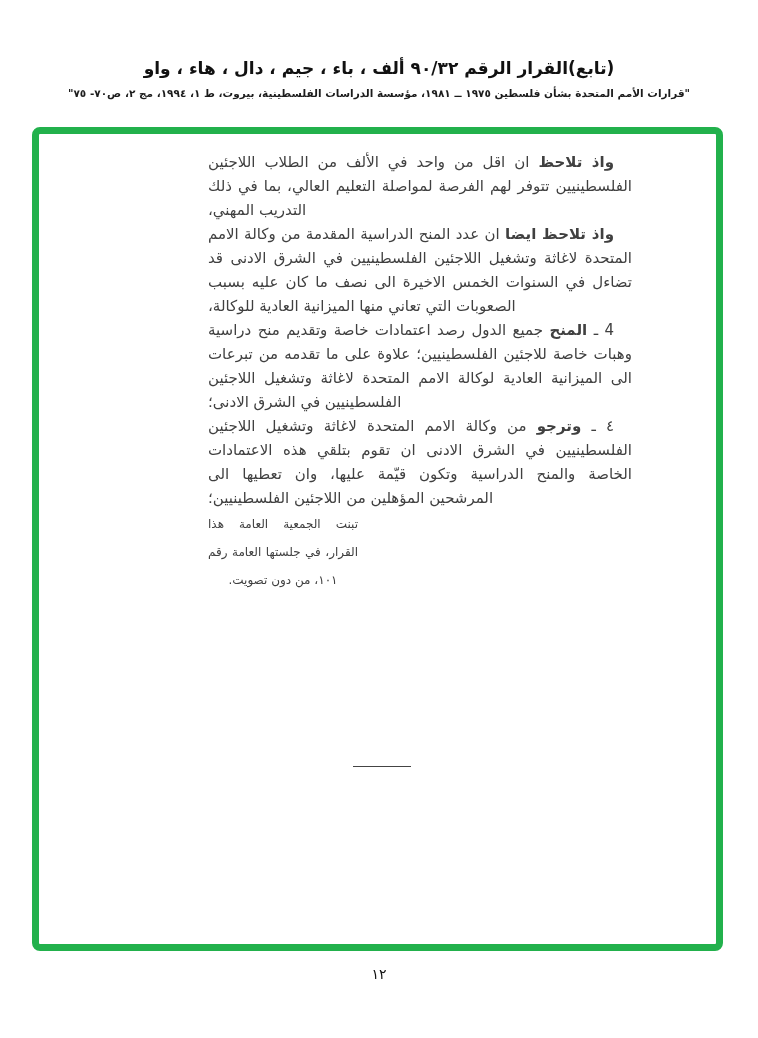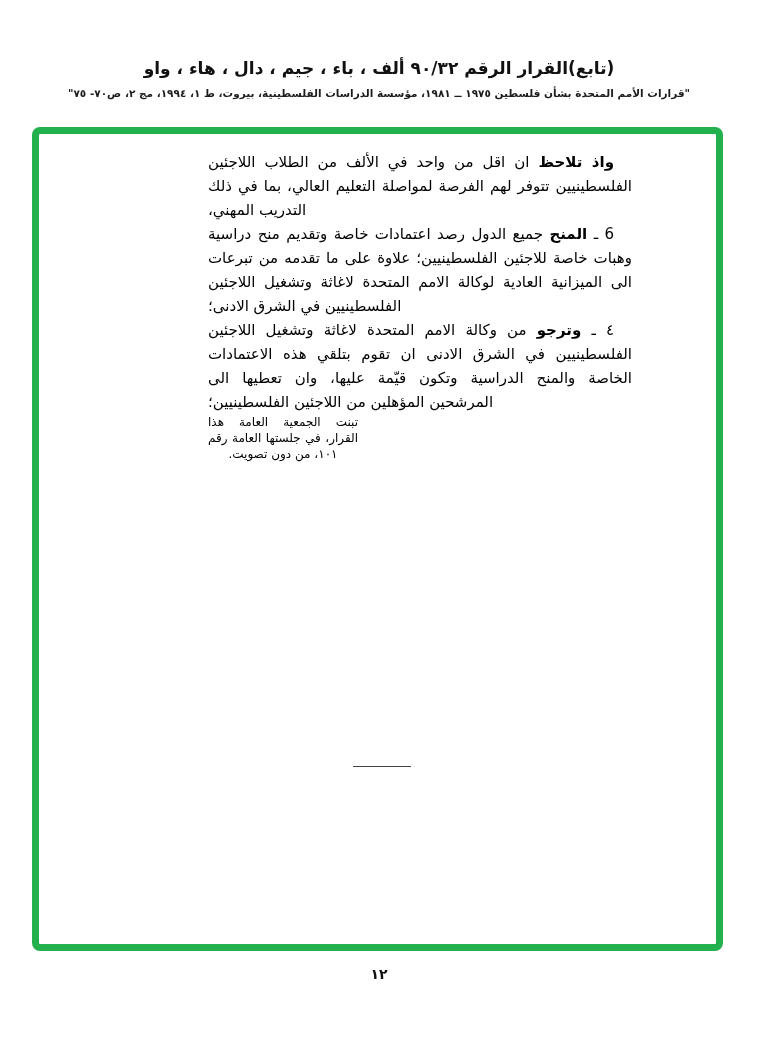--- a/index.html
+++ b/index.html
@@ -30,58 +30,59 @@
     border-radius:8px;
     background:transparent;
   }
   .content{
     position:absolute;top:150px;right:126px;width:424px;
     direction:rtl;
     text-align:justify;
     text-align-last:left;
     -moz-text-align-last:left;
     font-size:15px;line-height:24px;
-    color:#000000;
+    color:#404040;
   }
   .para{margin:0;text-indent:18px;}
   .para .lead{font-weight:bold;}
   .para .num{font-weight:normal;}
   .closing{
     width:150px;
     margin:0;margin-right:0;margin-left:auto;
     
     margin-right:auto;margin-left:0;
-    font-size:12px;line-height:16px;
+    font-size:12px;line-height:28px;
     text-align:justify;
     text-align-last:center;
     -moz-text-align-last:center;
   }
   .rule{
     position:absolute;left:353px;top:766px;width:58px;height:0;
     border-top:1.5px solid #444;
   }
   .page-number{
     position:absolute;top:966px;left:0;width:758px;
-    text-align:center;font-size:14px;font-weight:bold;
+    text-align:center;font-size:14px;font-weight:normal;
     direction:rtl;
   }
 </style>
 </head>
 <body style="--frame-green: #22b14c;">
 
 <div class="header">
   <p class="title">(تابع)القرار الرقم ٩٠/٣٢ ألف ، باء ، جيم ، دال ، هاء ، واو</p>
   <p class="subtitle">"قرارات الأمم المتحدة بشأن فلسطين ١٩٧٥ ــ ١٩٨١، مؤسسة الدراسات الفلسطينية، بيروت، ط ١، ١٩٩٤، مج ٢، ص٧٠- ٧٥"</p>
 </div>
 
 <div class="frame"></div>
 
 <div class="content">
 
 <p class="para"><span class="lead">واذ تلاحظ</span> ان اقل من واحد في الألف من الطلاب اللاجئين الفلسطينيين تتوفر لهم الفرصة لمواصلة التعليم العالي، بما في ذلك التدريب المهني،</p>
-    <p class="para"><span class="num">6 ـ </span><span class="lead">المنح</span> جميع الدول رصد اعتمادات خاصة وتقديم منح دراسية وهبات خاصة للاجئين الفلسطينيين؛ علاوة على ما تقدمه من تبرعات الى الميزانية العادية لوكالة الامم المتحدة لاغاثة وتشغيل اللاجئين الفلسطينيين في الشرق الادنى؛</p>
+    <p class="para"><span class="lead">واذ تلاحظ ايضا</span> ان عدد المنح الدراسية المقدمة من وكالة الامم المتحدة لاغاثة وتشغيل اللاجئين الفلسطينيين في الشرق الادنى قد تضاءل في السنوات الخمس الاخيرة الى نصف ما كان عليه بسبب الصعوبات التي تعاني منها الميزانية العادية للوكالة،</p>
+    <p class="para"><span class="num">4 ـ </span><span class="lead">المنح</span> جميع الدول رصد اعتمادات خاصة وتقديم منح دراسية وهبات خاصة للاجئين الفلسطينيين؛ علاوة على ما تقدمه من تبرعات الى الميزانية العادية لوكالة الامم المتحدة لاغاثة وتشغيل اللاجئين الفلسطينيين في الشرق الادنى؛</p>
     <p class="para"><span class="num">٤ ـ </span><span class="lead">وترجو</span> من وكالة الامم المتحدة لاغاثة وتشغيل اللاجئين الفلسطينيين في الشرق الادنى ان تقوم بتلقي هذه الاعتمادات الخاصة والمنح الدراسية وتكون قيّمة عليها، وان تعطيها الى المرشحين المؤهلين من اللاجئين الفلسطينيين؛</p>
     <p class="closing">تبنت الجمعية العامة هذا القرار، في جلستها العامة رقم ١٠١، من دون تصويت.</p>
   </div>
 
 <div class="rule"></div>
 
 <div class="page-number">١٢</div>
 
 </body></html>

